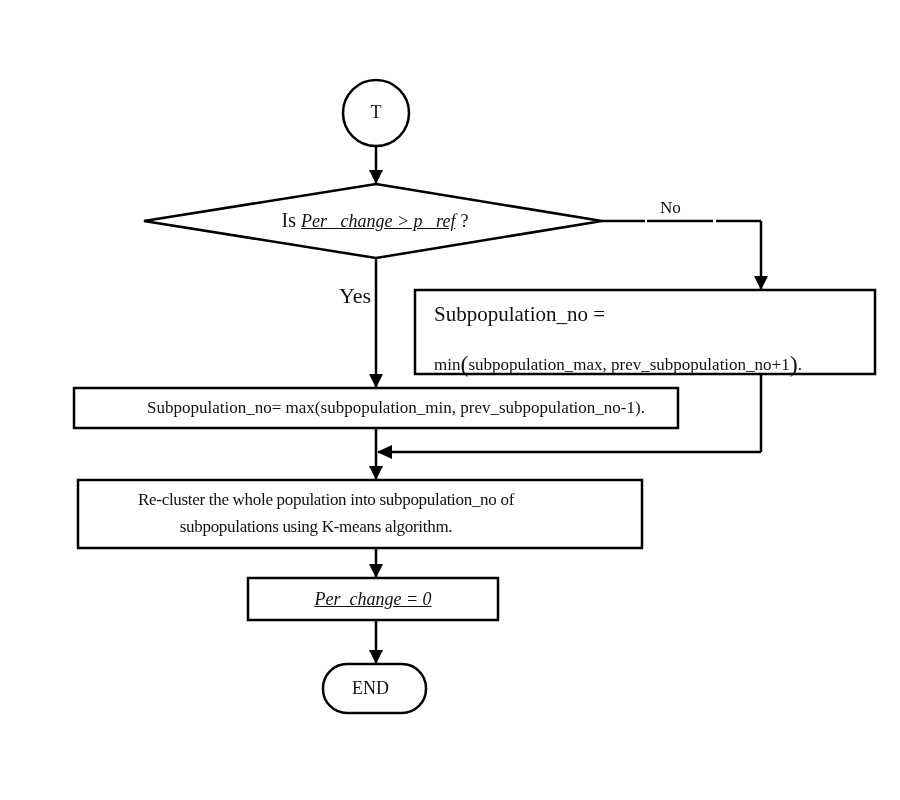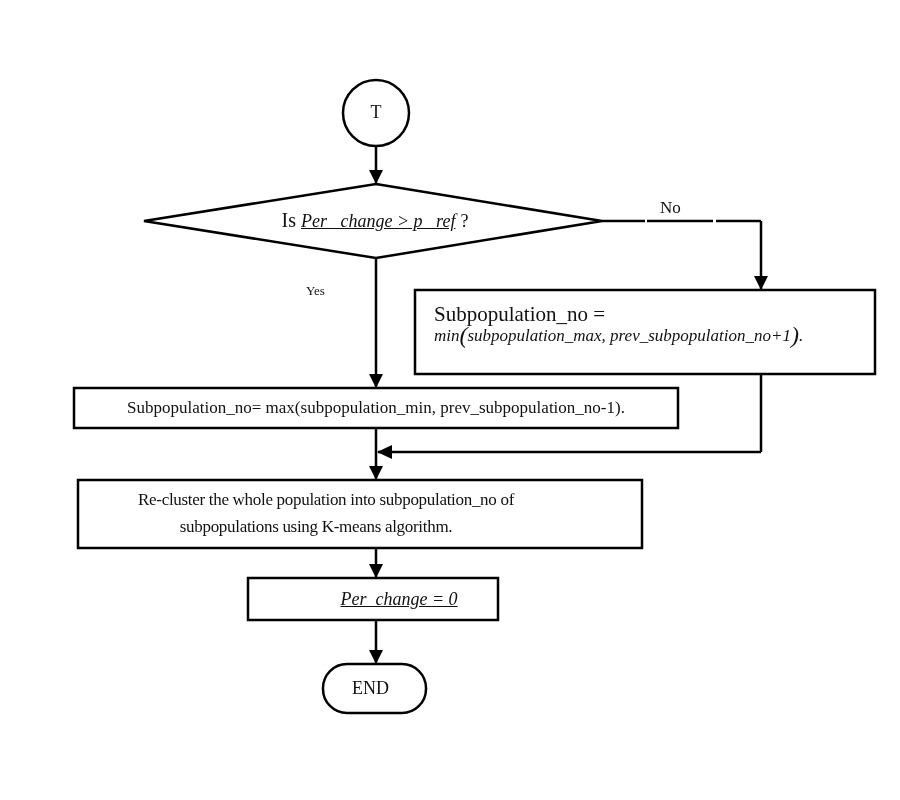--- a/index.html
+++ b/index.html
@@ -63,27 +63,27 @@
 <div class="node-text center" style="left:346px; top:102px; width:60px; font-size:18px;">T</div>
 
 <div class="node-text center" style="left:200px; top:208px; width:350px; font-size:20px;">
   <span>Is</span>
   <span class="ital" style="font-size:18px;">Per _change &gt; p _ref</span>
   <span style="font-size:18px;">?</span>
 </div>
 
 <div class="node-text" style="left:660px; top:198px; font-size:17px;">No</div>
 
-<div class="node-text" style="left:306px; top:283px; font-size:13px;">Yes</div>
+<div class="node-text" style="left:339px; top:283px; font-size:22px;">Yes</div>
 
 <div class="node-text" style="left:434px; top:302px; font-size:21px;">Subpopulation_no =</div>
-<div class="node-text" style="left:434px; top:321px; font-size:17px; white-space:nowrap;font-style:italic;">
+<div class="node-text" style="left:434px; top:350px; font-size:17px; white-space:nowrap;">
   <span>min</span><span class="big-paren">(</span><span>subpopulation_max, prev_subpopulation_no+1</span><span class="big-paren">)</span><span>.</span>
 </div>
 
-<div class="node-text center" style="left:74px; top:398px; width:604px; font-size:17px; white-space:nowrap;">Subpopulation_no= max(subpopulation_min, prev_subpopulation_no-1).</div>
+<div class="node-text center" style="left:74px; top:398px; width:604px; font-size:17px; white-space:nowrap;padding-left:20px;">Subpopulation_no= max(subpopulation_min, prev_subpopulation_no-1).</div>
 
 <div class="node-text center" style="left:78px; top:490px; width:496px; font-size:17px; letter-spacing:-0.3px;">Re-cluster the whole population into subpopulation_no of</div>
 <div class="node-text center" style="left:78px; top:517px; width:476px; font-size:17px; letter-spacing:-0.3px;">subpopulations using K-means algorithm.</div>
 
-<div class="node-text center ital" style="left:248px; top:589px; width:250px; font-size:18px;margin-left:26px;">Per_change = 0</div>
+<div class="node-text center ital" style="left:248px; top:589px; width:250px; font-size:18px;">Per_change = 0</div>
 
 <div class="node-text center" style="left:323px; top:678px; width:95px; font-size:18px;">END</div>
 
 </body></html>

